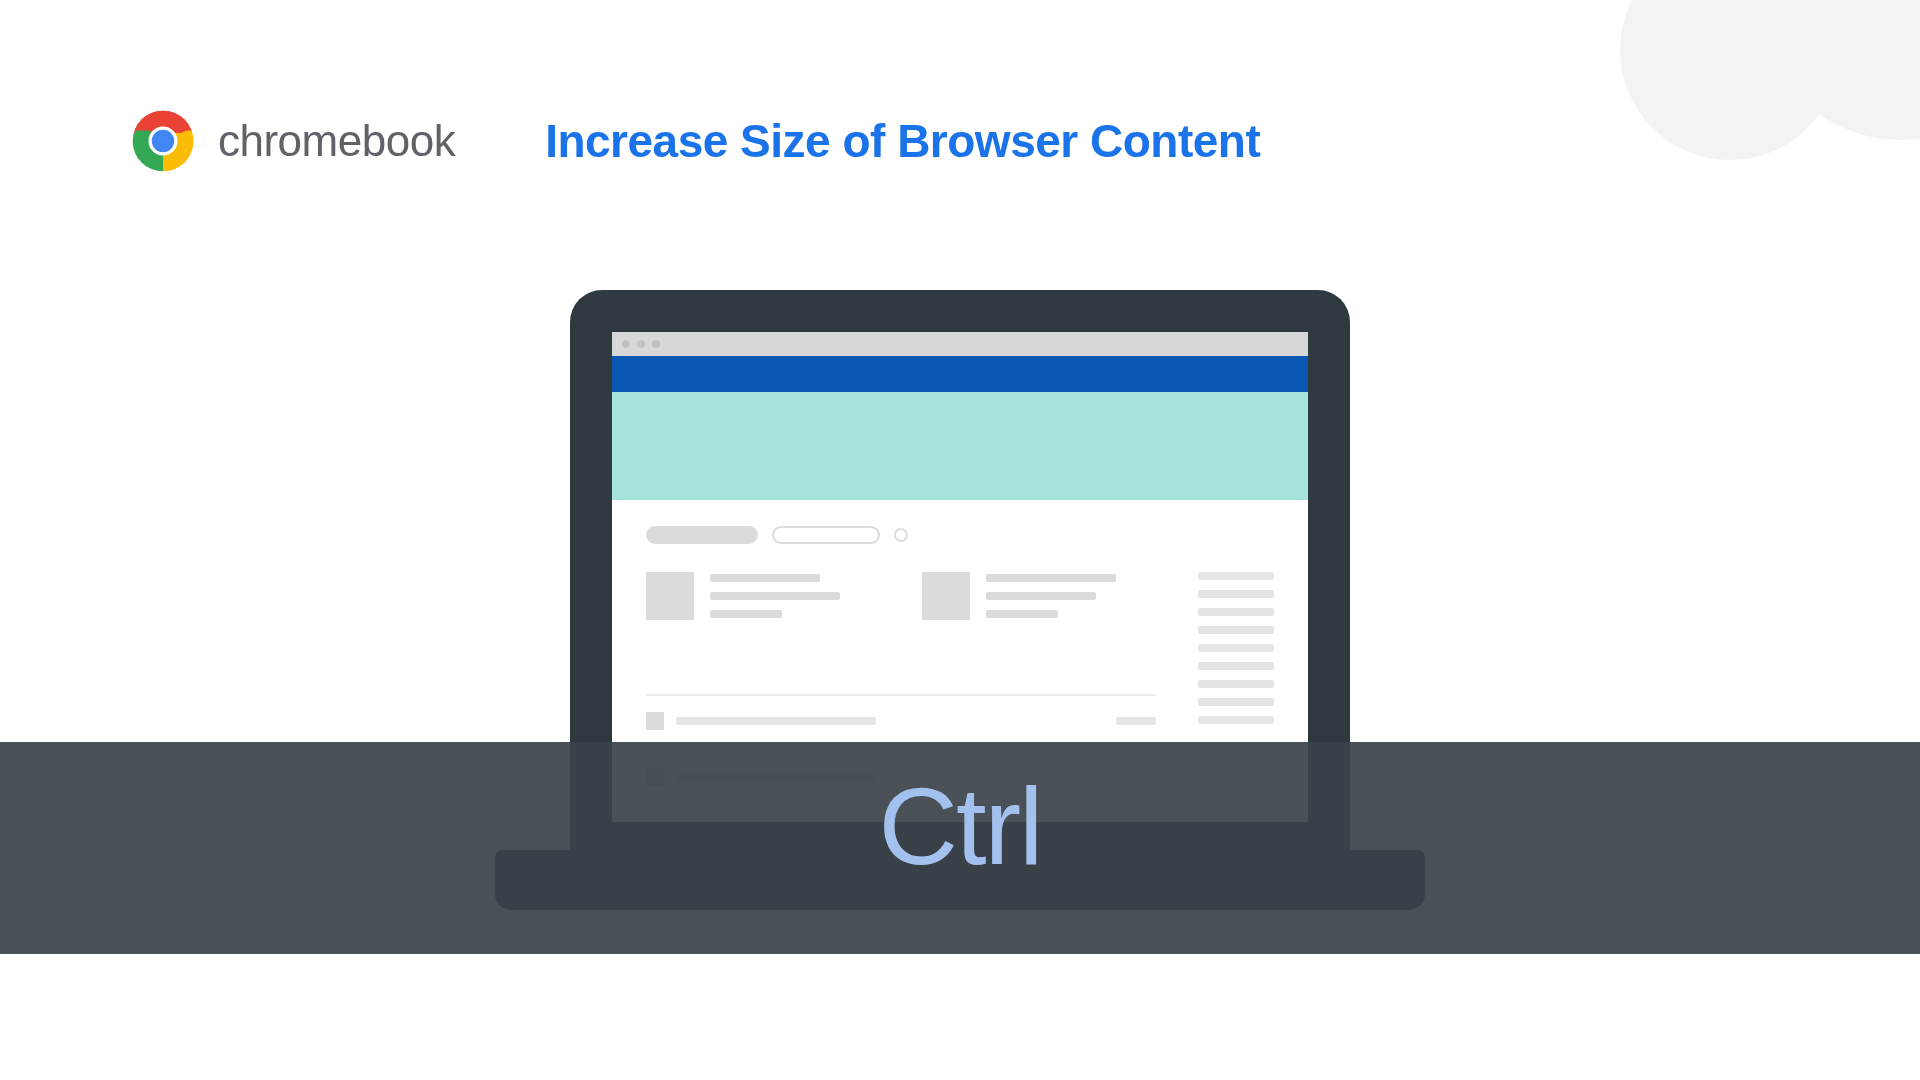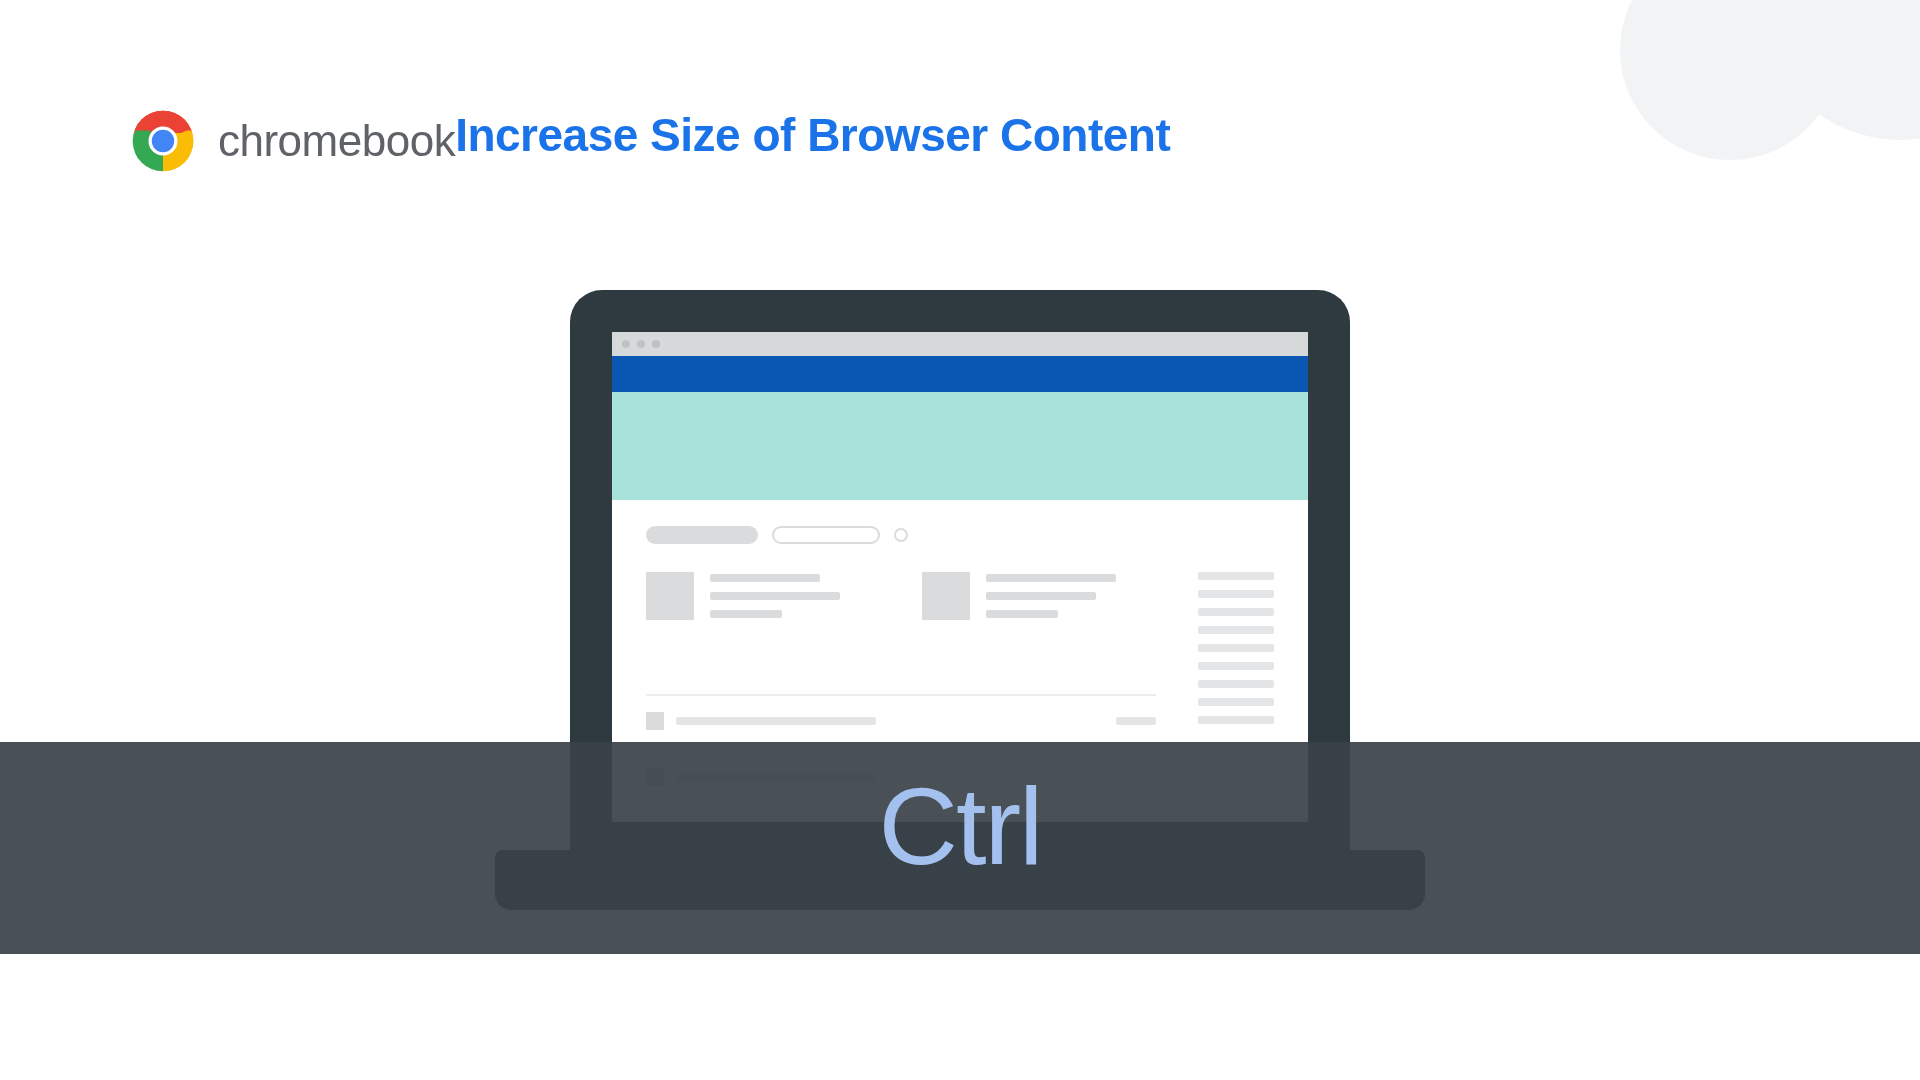--- a/index.html
+++ b/index.html
@@ -35,34 +35,35 @@
     right: 140px; top: 20px;
   }
 
   
   .header {
     position: absolute;
     top: 108px;
     left: 130px;
     right: 12px;
     display: flex;
-    align-items: flex-start;
+    align-items: center;
   }
   .logo-wrap {
     display: flex;
     align-items: center;
     gap: 22px;
   }
   .chrome-logo { width: 66px; height: 66px; }
   .brand {
     font-size: 44px;
     color: #5f6368;
     letter-spacing: -0.5px;
   }
   .title {
+    margin-left: 90px;
     font-size: 46px;
     color: #1a73e8;
     font-weight: 700;
     letter-spacing: -0.5px;
   }
 
   
   .laptop {
     position: absolute;
     left: 50%;

